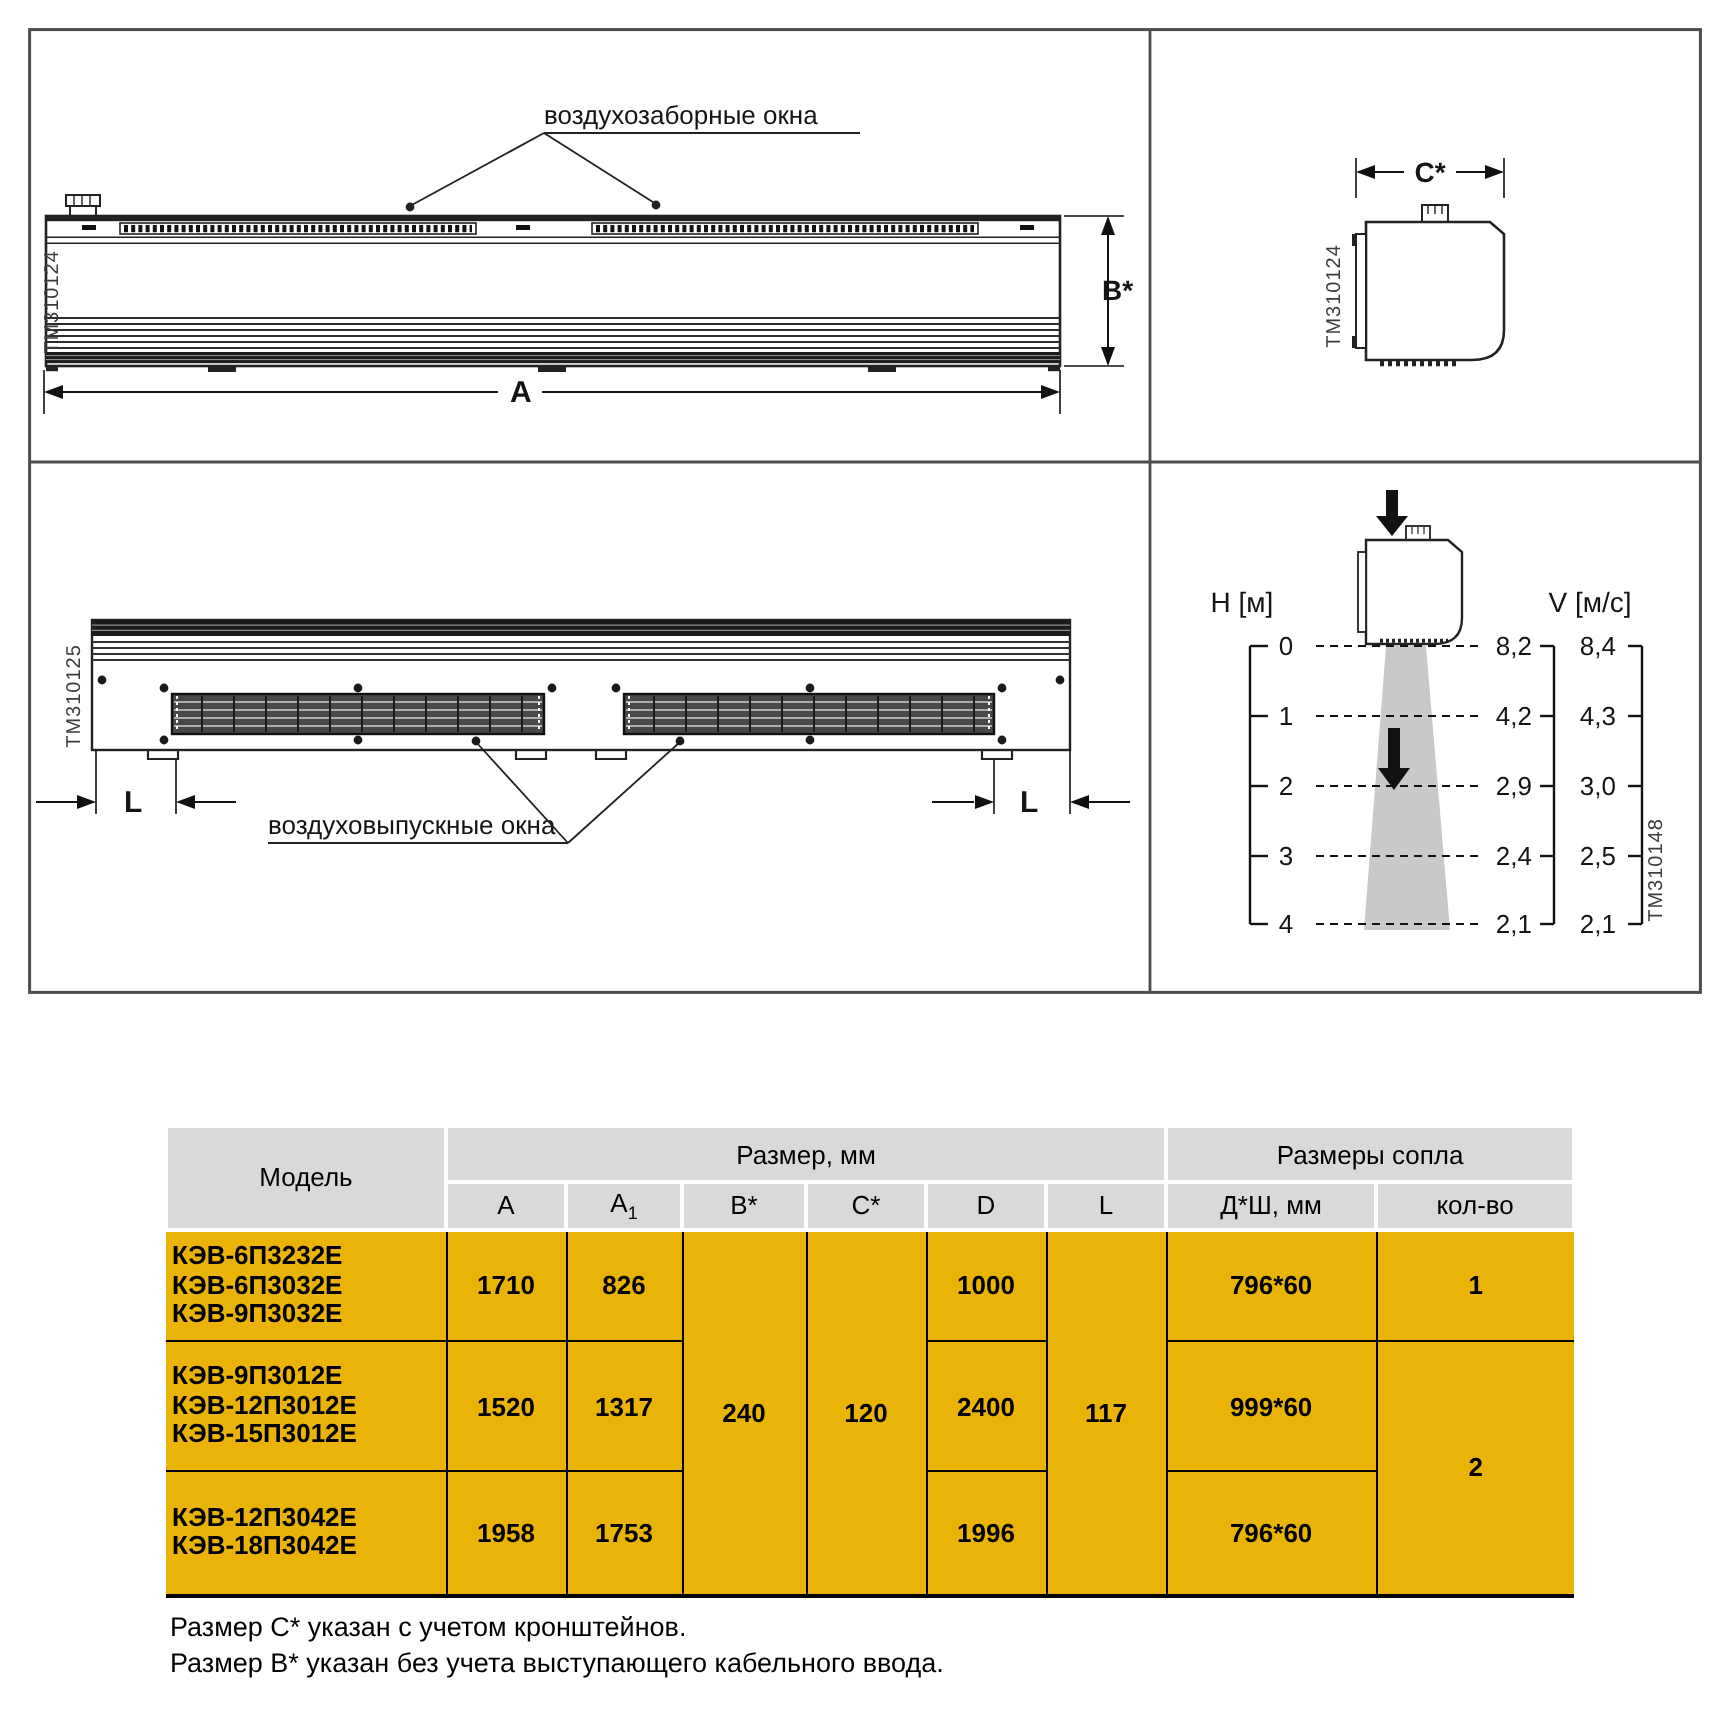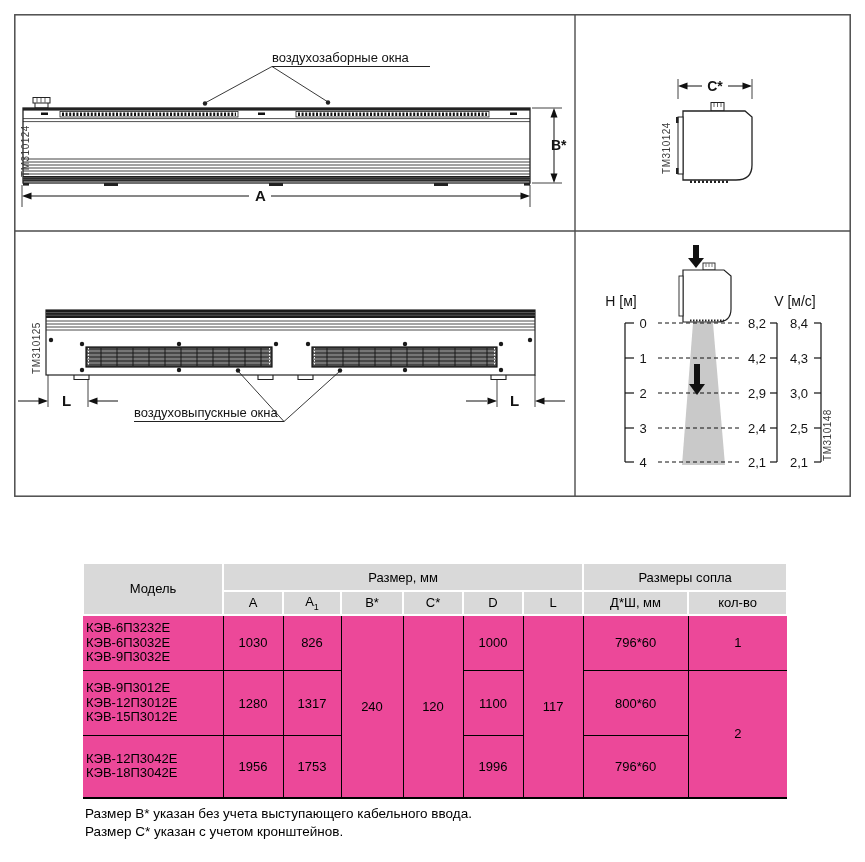--- a/index.html
+++ b/index.html
@@ -21,21 +21,21 @@
     position:absolute; left:82px; top:562px;
     border-collapse:collapse; table-layout:fixed; width:704px;
     font-size:13px; color:#000;
   }
   .spec-table th {
     background:#d9d9d9; font-weight:normal; text-align:center;
     border:2.5px solid #ffffff; padding:2px 0;
   }
   .spec-table th.h1 { height:22px; }
   .spec-table th.h2 { height:17px; }
-  .spec-table td { padding:0; text-align:center; vertical-align:middle; background:#ec4899; }
+  .spec-table td { padding:0; text-align:center; vertical-align:middle; background:#eab308;font-weight:bold; }
   .spec-table td.model {
     text-align:left; padding-left:3px; line-height:14.4px;
   }
   .bl  { border-left:1.5px solid #000; }
   .bb  { border-bottom:1.5px solid #000; }
   .bbt { border-bottom:2.5px solid #000; }
   .r1 { height:56px; } .r2 { height:65px; } .r3 { height:62px; }
   sub.idx { font-size:9px; }
 
   .notes {
@@ -380,52 +380,52 @@
       <th class="h2">L</th>
       <th class="h2">Д*Ш, мм</th>
       <th class="h2">кол-во</th>
     </tr>
     <tr class="r1">
       <td class="model bb">
         <div>КЭВ-6П3232Е</div>
         <div>КЭВ-6П3032Е</div>
         <div>КЭВ-9П3032Е</div>
       </td>
-      <td class="bl bb">1030</td>
+      <td class="bl bb">1710</td>
       <td class="bl bb">826</td>
       <td class="bl bbt" rowspan="3">240</td>
       <td class="bl bbt" rowspan="3">120</td>
       <td class="bl bb">1000</td>
       <td class="bl bbt" rowspan="3">117</td>
       <td class="bl bb">796*60</td>
       <td class="bl bb">1</td>
     </tr>
     <tr class="r2">
       <td class="model bb">
         <div>КЭВ-9П3012Е</div>
         <div>КЭВ-12П3012Е</div>
         <div>КЭВ-15П3012Е</div>
       </td>
-      <td class="bl bb">1280</td>
+      <td class="bl bb">1520</td>
       <td class="bl bb">1317</td>
-      <td class="bl bb">1100</td>
-      <td class="bl bb">800*60</td>
+      <td class="bl bb">2400</td>
+      <td class="bl bb">999*60</td>
       <td class="bl bbt" rowspan="2">2</td>
     </tr>
     <tr class="r3">
       <td class="model bbt">
         <div>КЭВ-12П3042Е</div>
         <div>КЭВ-18П3042Е</div>
       </td>
-      <td class="bl bbt">1956</td>
+      <td class="bl bbt">1958</td>
       <td class="bl bbt">1753</td>
       <td class="bl bbt">1996</td>
       <td class="bl bbt">796*60</td>
     </tr>
   </tbody>
     </table>
 
   <div class="notes">
+    <div>Размер C* указан с учетом кронштейнов.</div>
     <div>Размер B* указан без учета выступающего кабельного ввода.</div>
-    <div>Размер C* указан с учетом кронштейнов.</div>
   </div>
 
 </div>
 
 </body></html>

